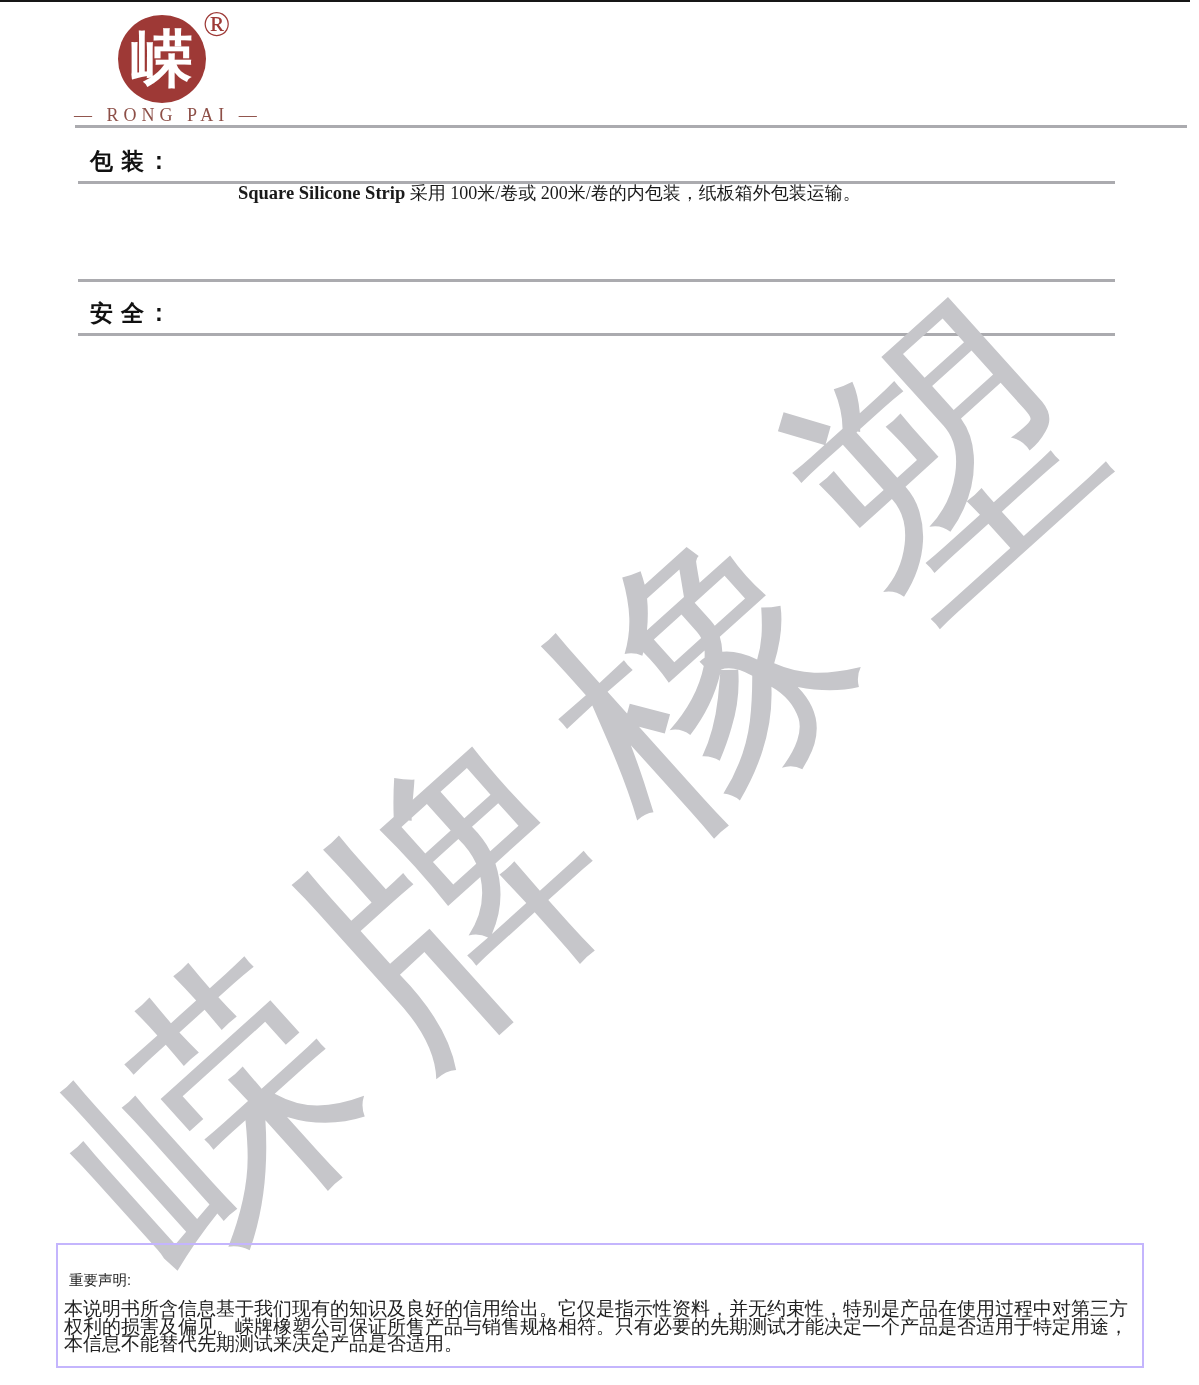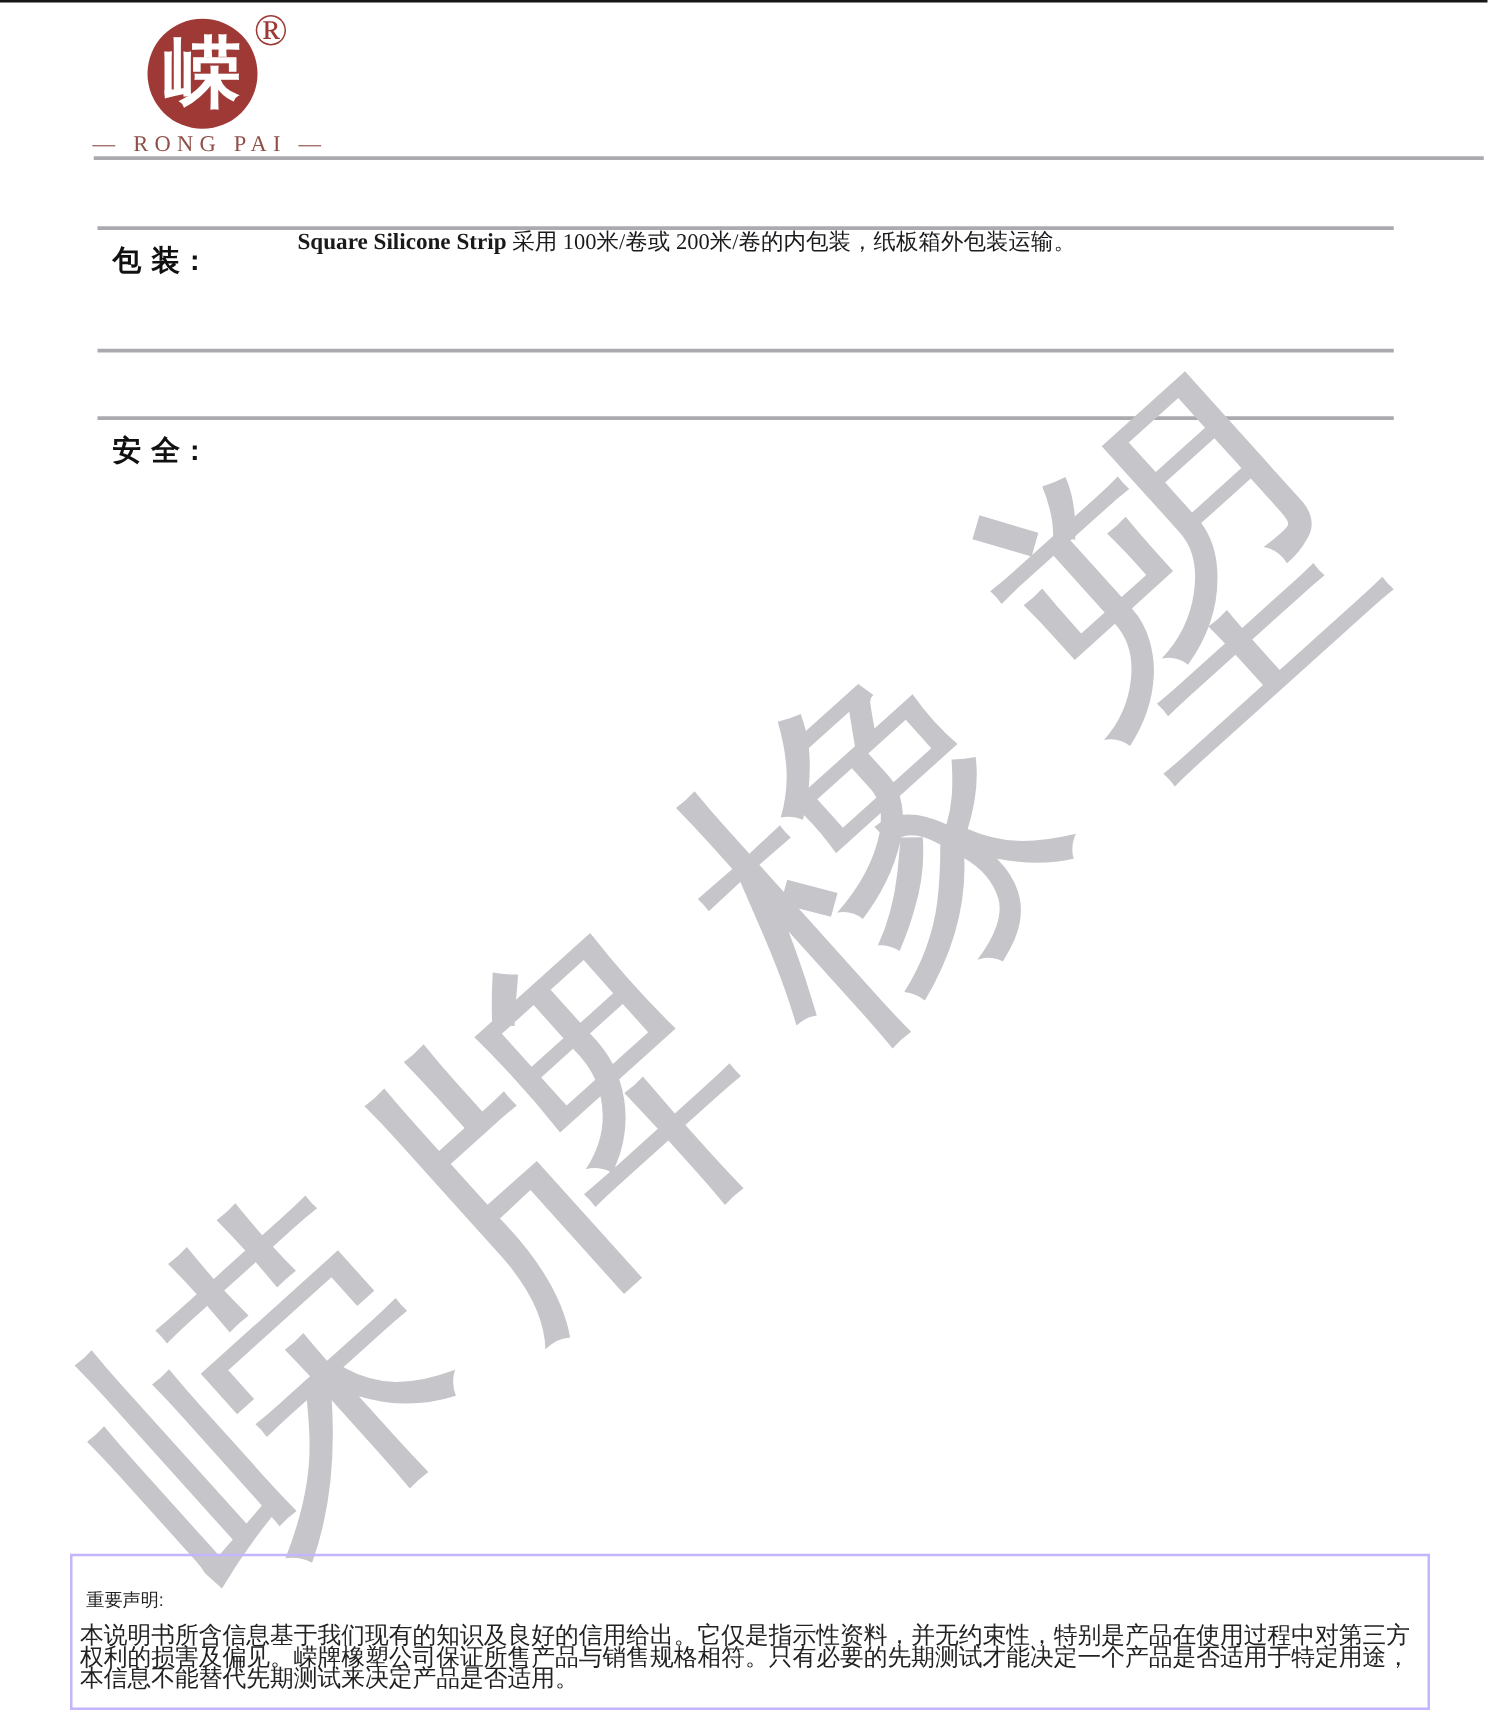--- a/index.html
+++ b/index.html
@@ -42,23 +42,23 @@
   }
   .brand-wordmark{
     position:absolute; left:74px; top:105px; width:170px;
     font-size:18px; letter-spacing:5px; color:#8d4f47;
     font-family:"Liberation Serif", serif;
     white-space:nowrap;
   }
   
   .row-label{
     position:absolute; left:90px;
-    font-family:Liberation Sans, sans-serif;
+    font-family:Liberation Mono, monospace;
     font-weight:700; font-size:23px; letter-spacing:8px;
-    color:#111; z-index:2; white-space:nowrap;margin-top:47px;
+    color:#111; z-index:2; white-space:nowrap;
   }
   .lbl-r1{ top:146px; }
   .lbl-r2{ top:199px; line-height:36px; }
   .lbl-r3{ top:298px; }
   .row-content{
     position:absolute; left:238px;
     font-size:18px; line-height:22px; color:#1a1a1a;
     z-index:2;
     margin-top:33px;
   }

